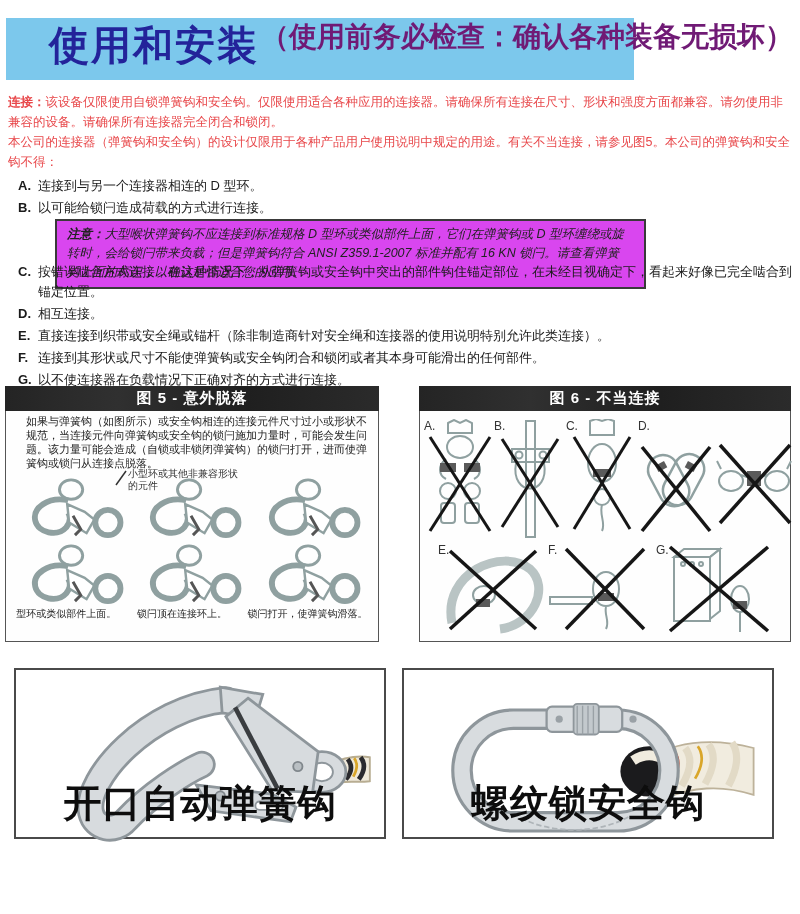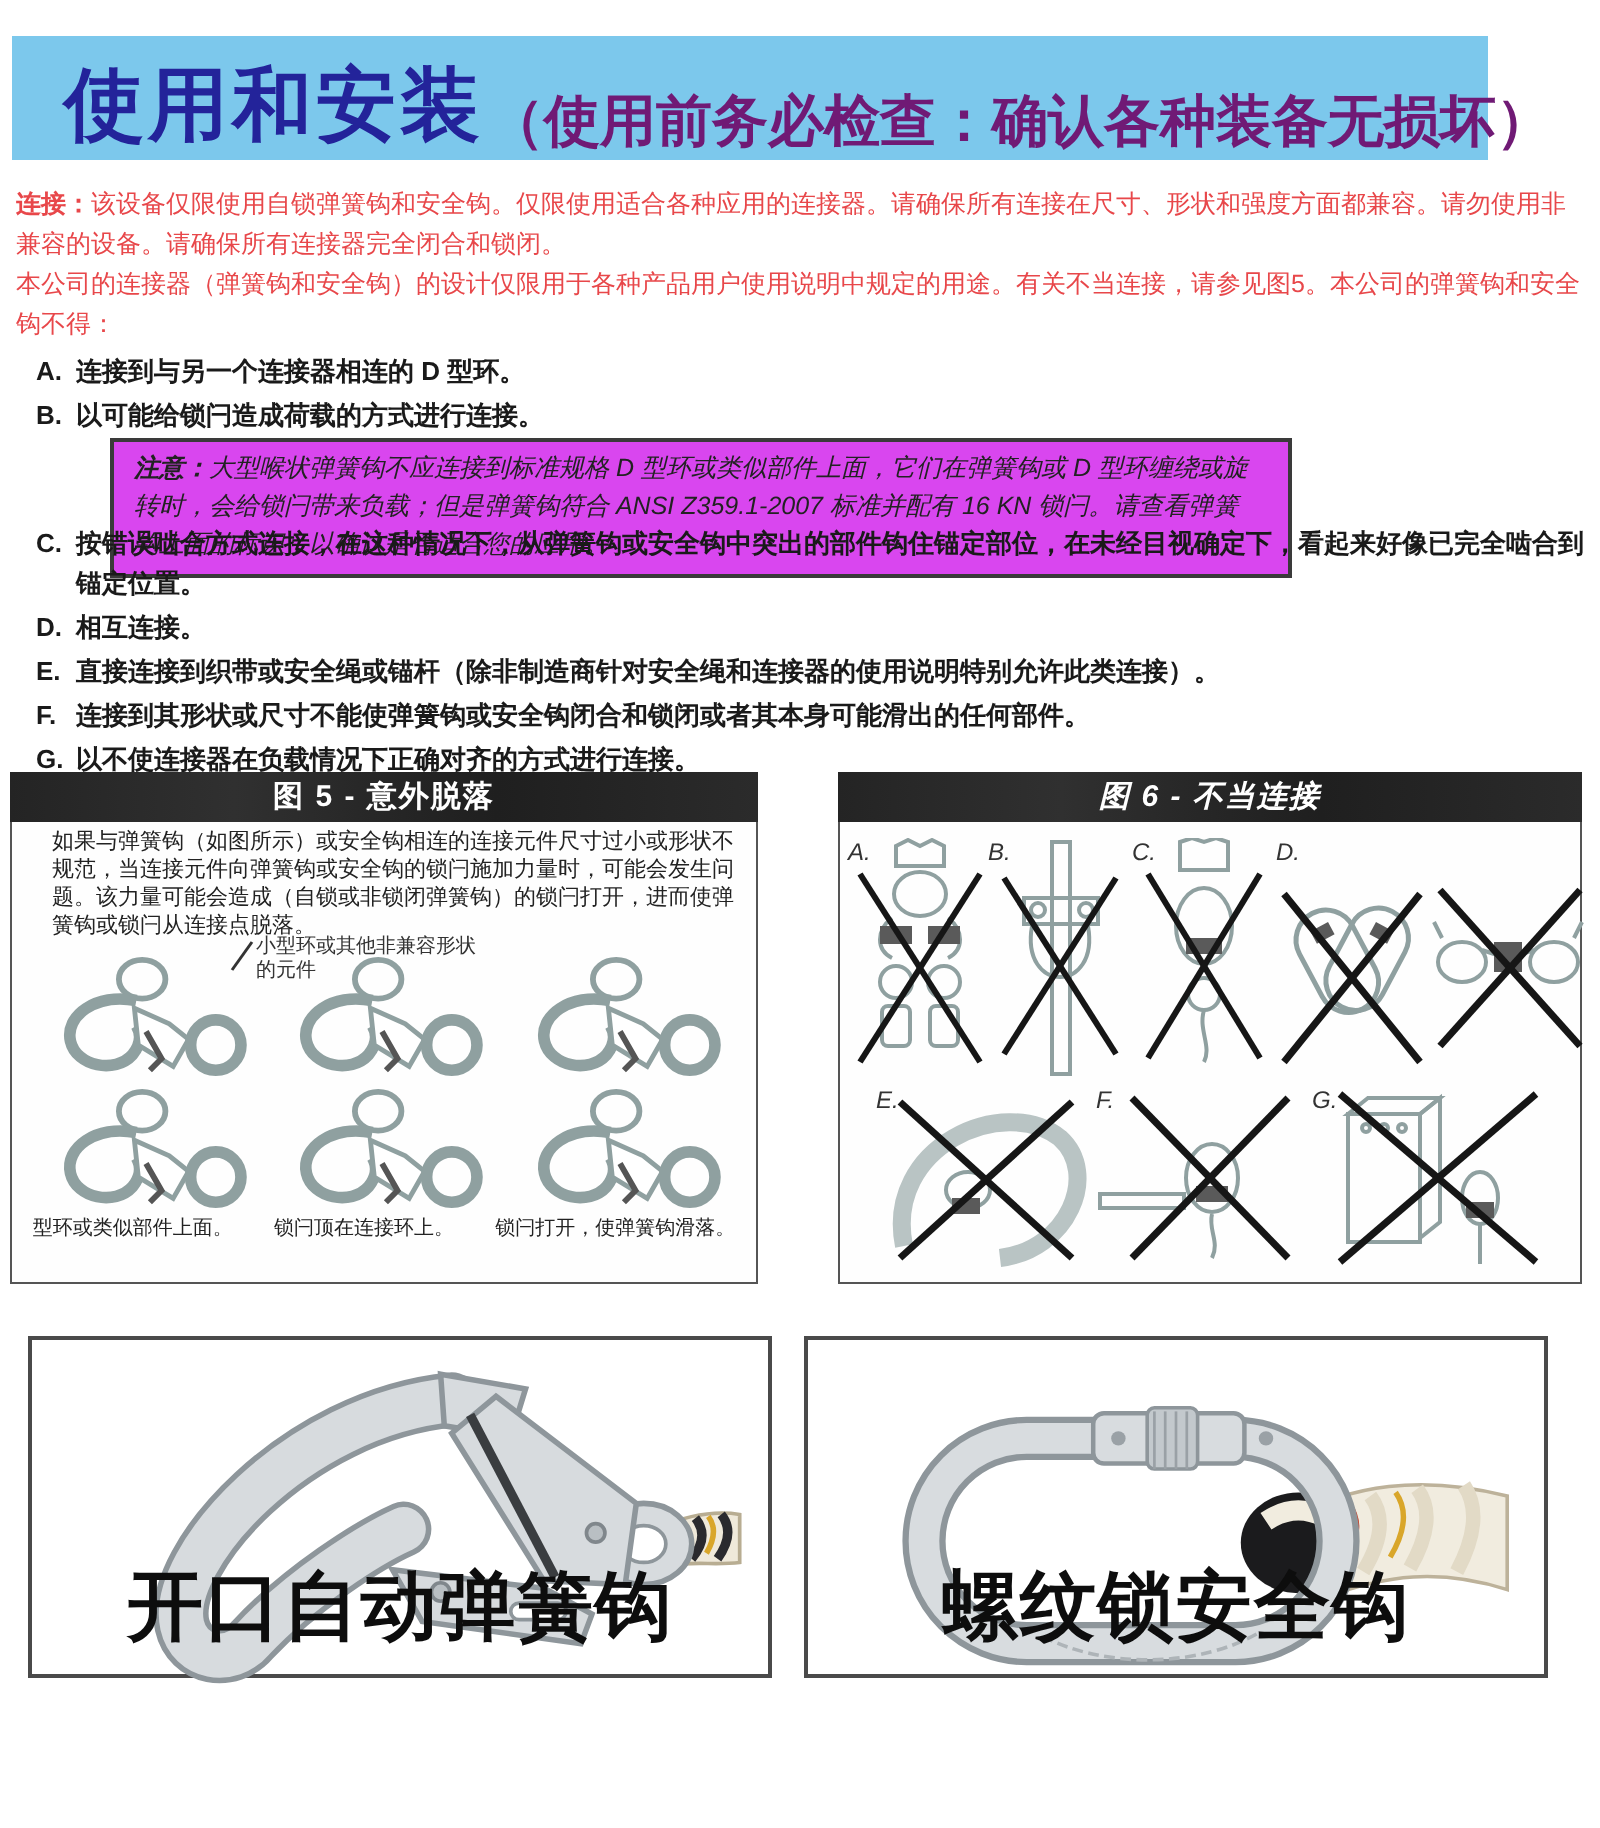--- a/index.html
+++ b/index.html
@@ -1,47 +1,47 @@
 <!DOCTYPE html>
 <html><head>
 <meta charset="utf-8">
 <style>
   html,body{margin:0;padding:0;background:#ffffff;}
   .page{position:relative;width:800px;height:914px;background:#ffffff;overflow:hidden;
         font-family:"Liberation Sans","DejaVu Sans",sans-serif;color:#1a1a1a;}
 
   
-  .banner{position:absolute;left:6px;top:18px;width:738px;height:62px;background:#7cc8ec;
-          display:flex;align-items:flex-end;padding-left:26px;box-sizing:border-box;}
+  .banner{position:absolute;left:6px;top:18px;width:628px;height:62px;background:#7cc8ec;
+          display:flex;align-items:flex-start;padding-left:43px;box-sizing:border-box;}
   .banner .title{font-size:40px;font-weight:bold;color:#23239a;letter-spacing:2px;white-space:nowrap;}
   .banner .subtitle{font-size:28px;font-weight:bold;color:#701a75;white-space:nowrap;margin-left:2px;}
 
   
   .intro{position:absolute;left:8px;top:92px;width:786px;font-size:12.5px;line-height:20px;color:#e8474a;}
   .intro .lead{font-weight:bold;}
 
   
   .wlist{position:absolute;left:8px;width:786px;}
   .wlist.ab{top:176px;}
   .wlist.cg{top:262px;}
   .witem{display:flex;font-size:13px;line-height:20px;margin-bottom:2px;}
   .witem .letter{font-weight:bold;width:30px;flex:0 0 30px;padding-left:10px;box-sizing:border-box;}
-  .witem .wtext{flex:1;font-weight:bold;}
+  .witem .wtext{flex:1;}
 
   
   .notice{position:absolute;left:55px;top:219px;width:591px;box-sizing:border-box;
           border:2px solid #3a3a3a;padding:4px 18px 5px 10px;font-style:italic;
           font-size:12.5px;line-height:19px;color:#222;background:#d946ef;}
   .notice .nlabel{font-weight:bold;}
 
   
   .figures{position:absolute;left:5px;top:386px;width:786px;height:256px;display:flex;gap:40px;}
   .fig-panel{display:flex;flex-direction:column;}
   .fig-panel.left{width:394px;}
-  .fig-panel.right{width:392px;font-style:italic;}
+  .fig-panel.right{width:392px;}
   .fig-head{height:25px;background:linear-gradient(90deg,#242424,#303030 30%,#1f1f1f 65%,#2b2b2b);
             color:#fff;font-size:15px;font-weight:bold;display:flex;align-items:center;justify-content:center;
             letter-spacing:1px;}
   .fig-body{flex:1;border:1px solid #555;border-top:none;position:relative;background:#fefefe;box-sizing:border-box;}
   .fig5-desc{margin:3px 6px 0 20px;font-size:11px;line-height:14px;color:#222;}
   .fig5-ann{position:absolute;left:108px;top:57px;width:130px;display:flex;font-size:10px;line-height:11.5px;color:#333;}
   .fig5-ann svg{flex:0 0 14px;margin-top:1px;}
   .hooks-row{position:absolute;left:8px;right:8px;display:flex;justify-content:space-around;}
   .hooks-row.r1{top:66px;}
   .hooks-row.r2{top:132px;}

